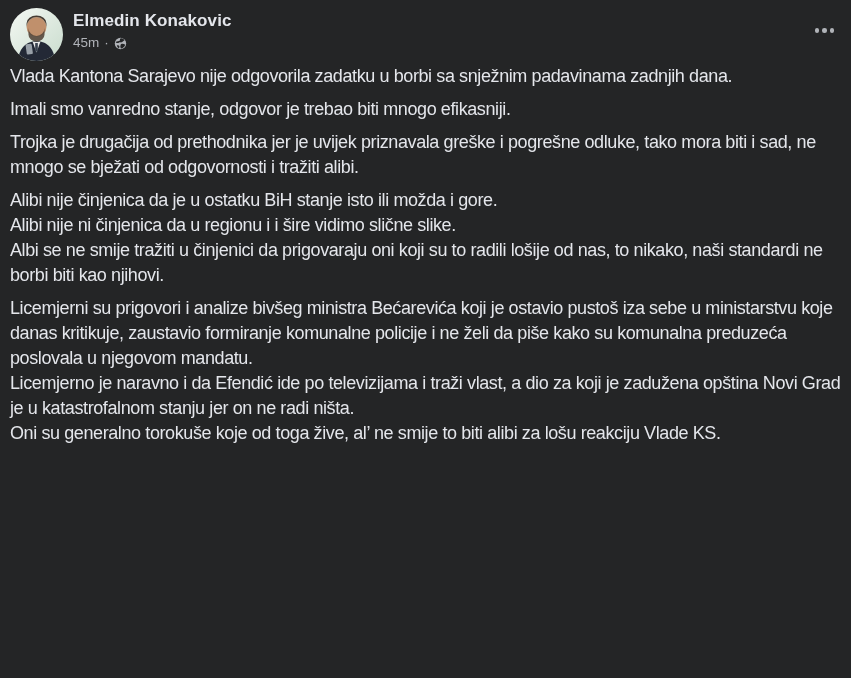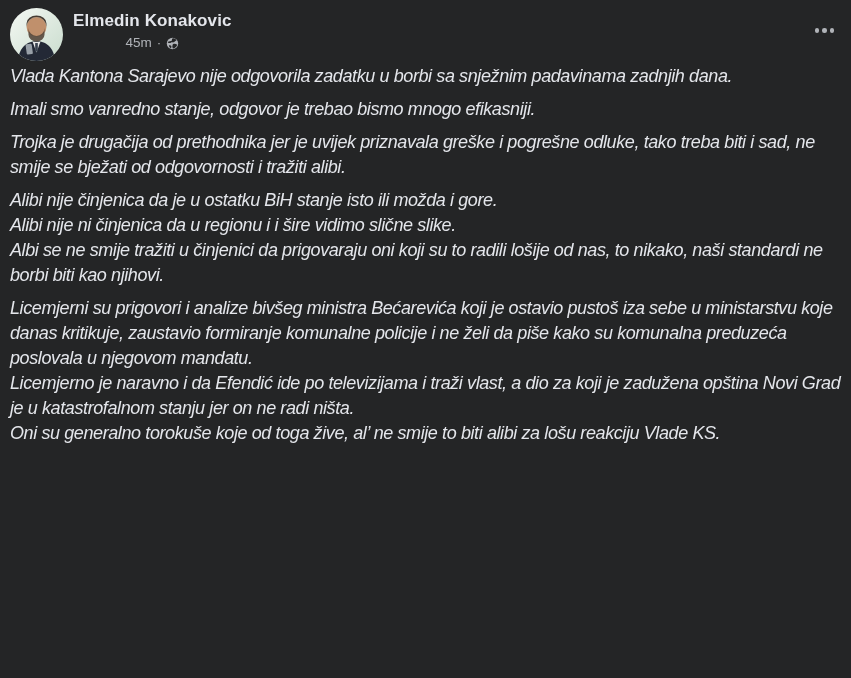--- a/index.html
+++ b/index.html
@@ -51,21 +51,20 @@
     line-height: 22px;
   }
   .meta-row {
     margin-top: 3px;
     display: flex;
     align-items: center;
     gap: 5px;
     color: #b0b3b8;
     font-size: 13.5px;
     line-height: 16px;
-    justify-content: center;
   }
   .meta-row .timestamp { cursor: pointer; }
   .globe { display: inline-flex; align-items: center; }
   .more-btn {
     position: absolute;
     right: 11px;
     top: 20px;
     padding: 8px 6px;
     border-radius: 50%;
     cursor: pointer;
@@ -77,21 +76,20 @@
     gap: 3px;
   }
   .ellipsis .dot {
     width: 4.5px;
     height: 4.5px;
     border-radius: 50%;
     background: #b0b3b8;
   }
   .post-content {
     padding: 6px 8px 0 10px;
-    font-style: italic;
   }
   .post-content p {
     margin: 0 0 8px 0;
     color: #e4e6eb;
     font-size: 18px;
     line-height: 25px;
     letter-spacing: -0.4px;
     white-space: pre-wrap;
   }
 </style>
@@ -140,22 +138,22 @@
         <span class="dot"></span>
           <span class="dot"></span>
           <span class="dot"></span>
       </span>
     </button>
 
   </div>
 
   <div class="post-content">
     <p>Vlada Kantona Sarajevo nije odgovorila zadatku u borbi sa snježnim padavinama zadnjih dana.</p>
-    <p>Imali smo vanredno stanje, odgovor je trebao bismo mnogo efikasniji.</p>
-    <p>Trojka je drugačija od prethodnika jer je uvijek priznavala greške i pogrešne odluke, tako treba biti i sad, ne smije se bježati od odgovornosti i tražiti alibi.</p>
+    <p>Imali smo vanredno stanje, odgovor je trebao biti mnogo efikasniji.</p>
+    <p>Trojka je drugačija od prethodnika jer je uvijek priznavala greške i pogrešne odluke, tako mora biti i sad, ne mnogo se bježati od odgovornosti i tražiti alibi.</p>
     <p>Alibi nije činjenica da je u ostatku BiH stanje isto ili možda i gore.
 Alibi nije ni činjenica da u regionu i i šire vidimo slične slike.
 Albi se ne smije tražiti u činjenici da prigovaraju oni koji su to radili lošije od nas, to nikako, naši standardi ne borbi biti kao njihovi.</p>
     <p>Licemjerni su prigovori i analize bivšeg ministra Bećarevića koji je ostavio pustoš iza sebe u ministarstvu koje danas kritikuje, zaustavio formiranje komunalne policije i ne želi da piše kako su komunalna preduzeća poslovala u njegovom mandatu.
 Licemjerno je naravno i da Efendić ide po televizijama i traži vlast, a dio za koji je zadužena opština Novi Grad  je u katastrofalnom stanju jer on ne radi ništa.
 Oni su generalno torokuše koje od toga žive, al’ ne smije to biti alibi za lošu reakciju Vlade KS.</p>
   </div>
 
 </div>
 

